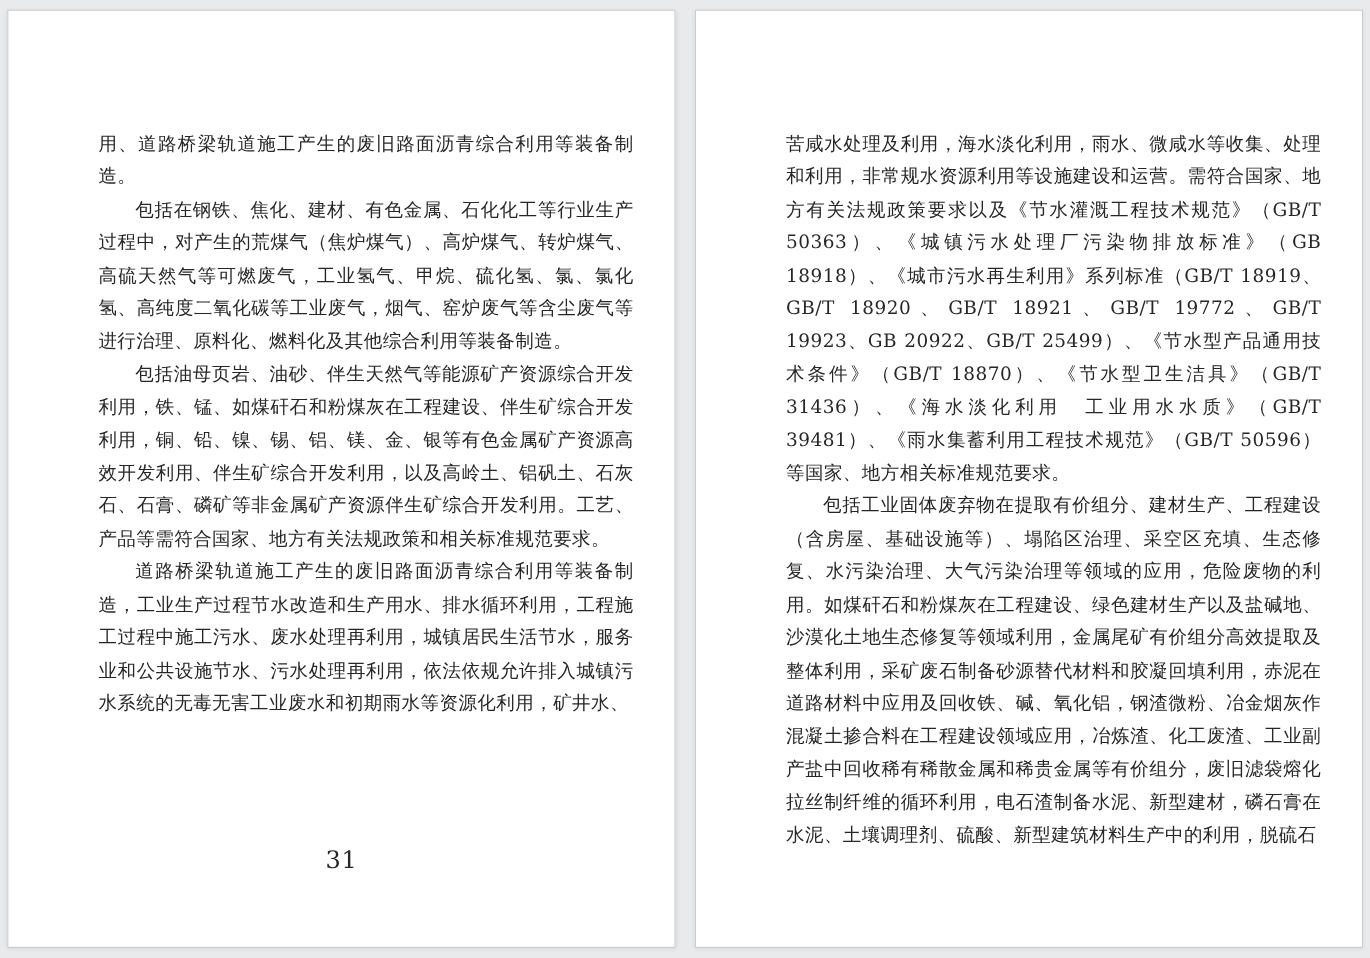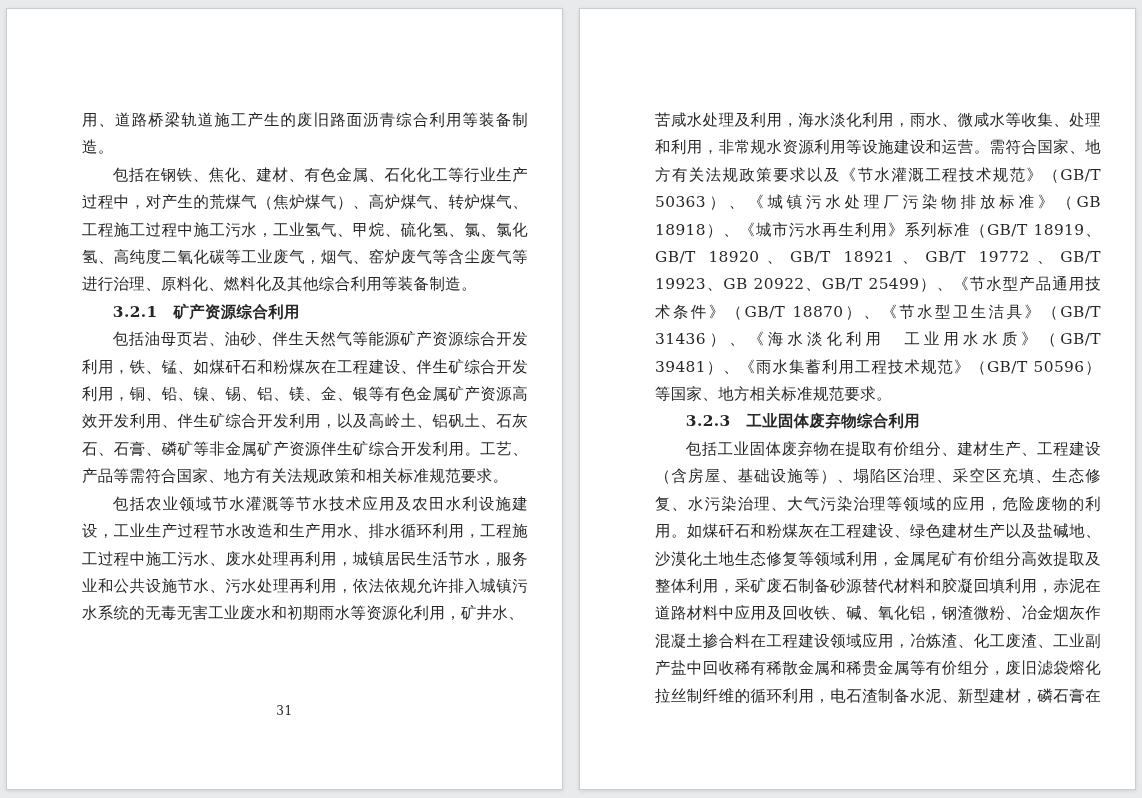--- a/index.html
+++ b/index.html
@@ -44,42 +44,40 @@
   .page-body p.body,
   .page-body p.heading { text-indent: 2em; }
   .page-body p.continue { text-indent: 0; }
   .page-body p.heading { font-weight: bold; }
   .page-footer {
     position: absolute;
     left: 0;
     right: 0;
     top: 695px;
     text-align: center;
-    font-size: 12px;
+    font-size: 20px;
     letter-spacing: 0.5px;
     color: #262626;
   }
 </style>
 </head>
 <body>
 
 <div class="viewer">
 
   <div class="page page-left">
     <div class="page-body">
         <p class="continue">用、道路桥梁轨道施工产生的废旧路面沥青综合利用等装备制造。</p>
-        <p class="body">包括在钢铁、焦化、建材、有色金属、石化化工等行业生产过程中，对产生的荒煤气（焦炉煤气）、高炉煤气、转炉煤气、工程施工过程中施工污水，工业氢气、甲烷、硫化氢、氯、氯化氢、高纯度二氧化碳等工业废气，烟气、窑炉废气等含尘废气等进行治理、原料化、燃料化及其他综合利用等装备制造。</p>
-        <p class="heading">3.2.1　矿产资源综合利用</p>
+        <p class="body">包括在钢铁、焦化、建材、有色金属、石化化工等行业生产过程中，对产生的荒煤气（焦炉煤气）、高炉煤气、转炉煤气、高硫天然气等可燃废气，工业氢气、甲烷、硫化氢、氯、氯化氢、高纯度二氧化碳等工业废气，烟气、窑炉废气等含尘废气等进行治理、原料化、燃料化及其他综合利用等装备制造。</p>
         <p class="body">包括油母页岩、油砂、伴生天然气等能源矿产资源综合开发利用，铁、锰、如煤矸石和粉煤灰在工程建设、伴生矿综合开发利用，铜、铅、镍、锡、铝、镁、金、银等有色金属矿产资源高效开发利用、伴生矿综合开发利用，以及高岭土、铝矾土、石灰石、石膏、磷矿等非金属矿产资源伴生矿综合开发利用。工艺、产品等需符合国家、地方有关法规政策和相关标准规范要求。</p>
-        <p class="body">包括农业领域节水灌溉等节水技术应用及农田水利设施建设，工业生产过程节水改造和生产用水、排水循环利用，工程施工过程中施工污水、废水处理再利用，城镇居民生活节水，服务业和公共设施节水、污水处理再利用，依法依规允许排入城镇污水系统的无毒无害工业废水和初期雨水等资源化利用，矿井水、</p>
+        <p class="body">道路桥梁轨道施工产生的废旧路面沥青综合利用等装备制造，工业生产过程节水改造和生产用水、排水循环利用，工程施工过程中施工污水、废水处理再利用，城镇居民生活节水，服务业和公共设施节水、污水处理再利用，依法依规允许排入城镇污水系统的无毒无害工业废水和初期雨水等资源化利用，矿井水、</p>
       </div>
     <div class="page-footer">31</div>
   </div>
 
   <div class="page page-right">
     <div class="page-body">
         <p class="continue">苦咸水处理及利用，海水淡化利用，雨水、微咸水等收集、处理和利用，非常规水资源利用等设施建设和运营。需符合国家、地方有关法规政策要求以及《节水灌溉工程技术规范》（GB/T 50363）、《城镇污水处理厂污染物排放标准》（GB 18918）、《城市污水再生利用》系列标准（GB/T 18919、GB/T 18920、GB/T 18921、GB/T 19772、GB/T 19923、GB 20922、GB/T 25499）、《节水型产品通用技术条件》（GB/T 18870）、《节水型卫生洁具》（GB/T 31436）、《海水淡化利用　工业用水水质》（GB/T 39481）、《雨水集蓄利用工程技术规范》（GB/T 50596）等国家、地方相关标准规范要求。</p>
-        <p class="heading">3.2.3　工业固体废弃物综合利用</p>
         <p class="body">包括工业固体废弃物在提取有价组分、建材生产、工程建设（含房屋、基础设施等）、塌陷区治理、采空区充填、生态修复、水污染治理、大气污染治理等领域的应用，危险废物的利用。如煤矸石和粉煤灰在工程建设、绿色建材生产以及盐碱地、沙漠化土地生态修复等领域利用，金属尾矿有价组分高效提取及整体利用，采矿废石制备砂源替代材料和胶凝回填利用，赤泥在道路材料中应用及回收铁、碱、氧化铝，钢渣微粉、冶金烟灰作混凝土掺合料在工程建设领域应用，冶炼渣、化工废渣、工业副产盐中回收稀有稀散金属和稀贵金属等有价组分，废旧滤袋熔化拉丝制纤维的循环利用，电石渣制备水泥、新型建材，磷石膏在水泥、土壤调理剂、硫酸、新型建筑材料生产中的利用，脱硫石</p>
       </div>
   </div>
 
 </div>
 
 </body></html>

